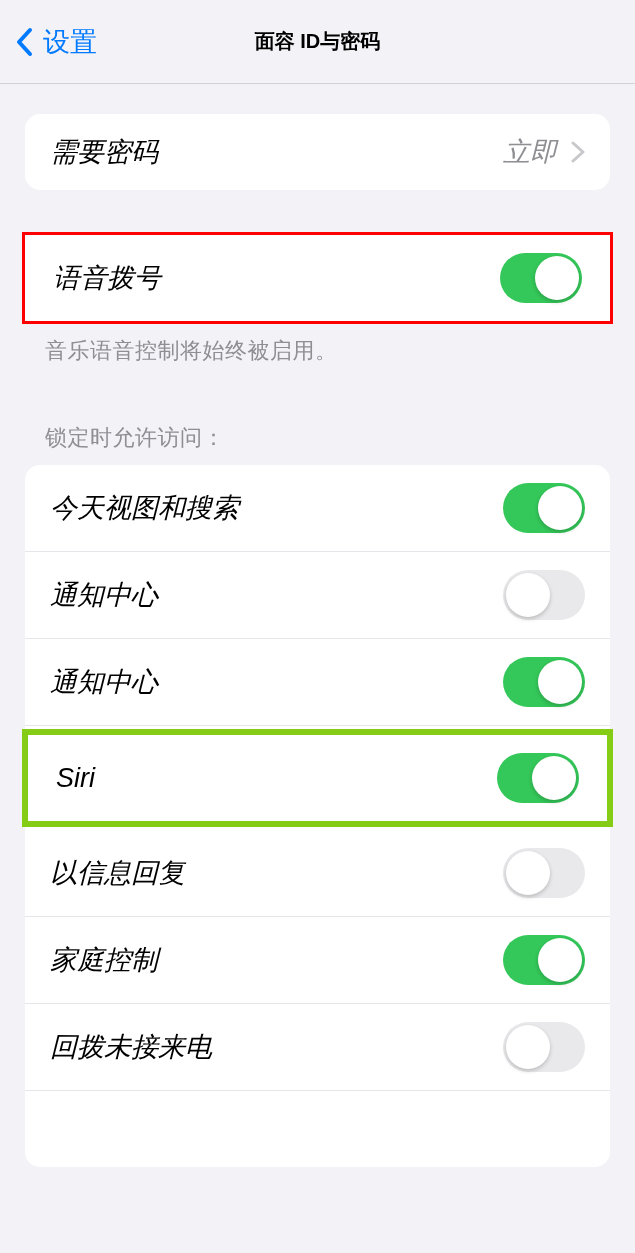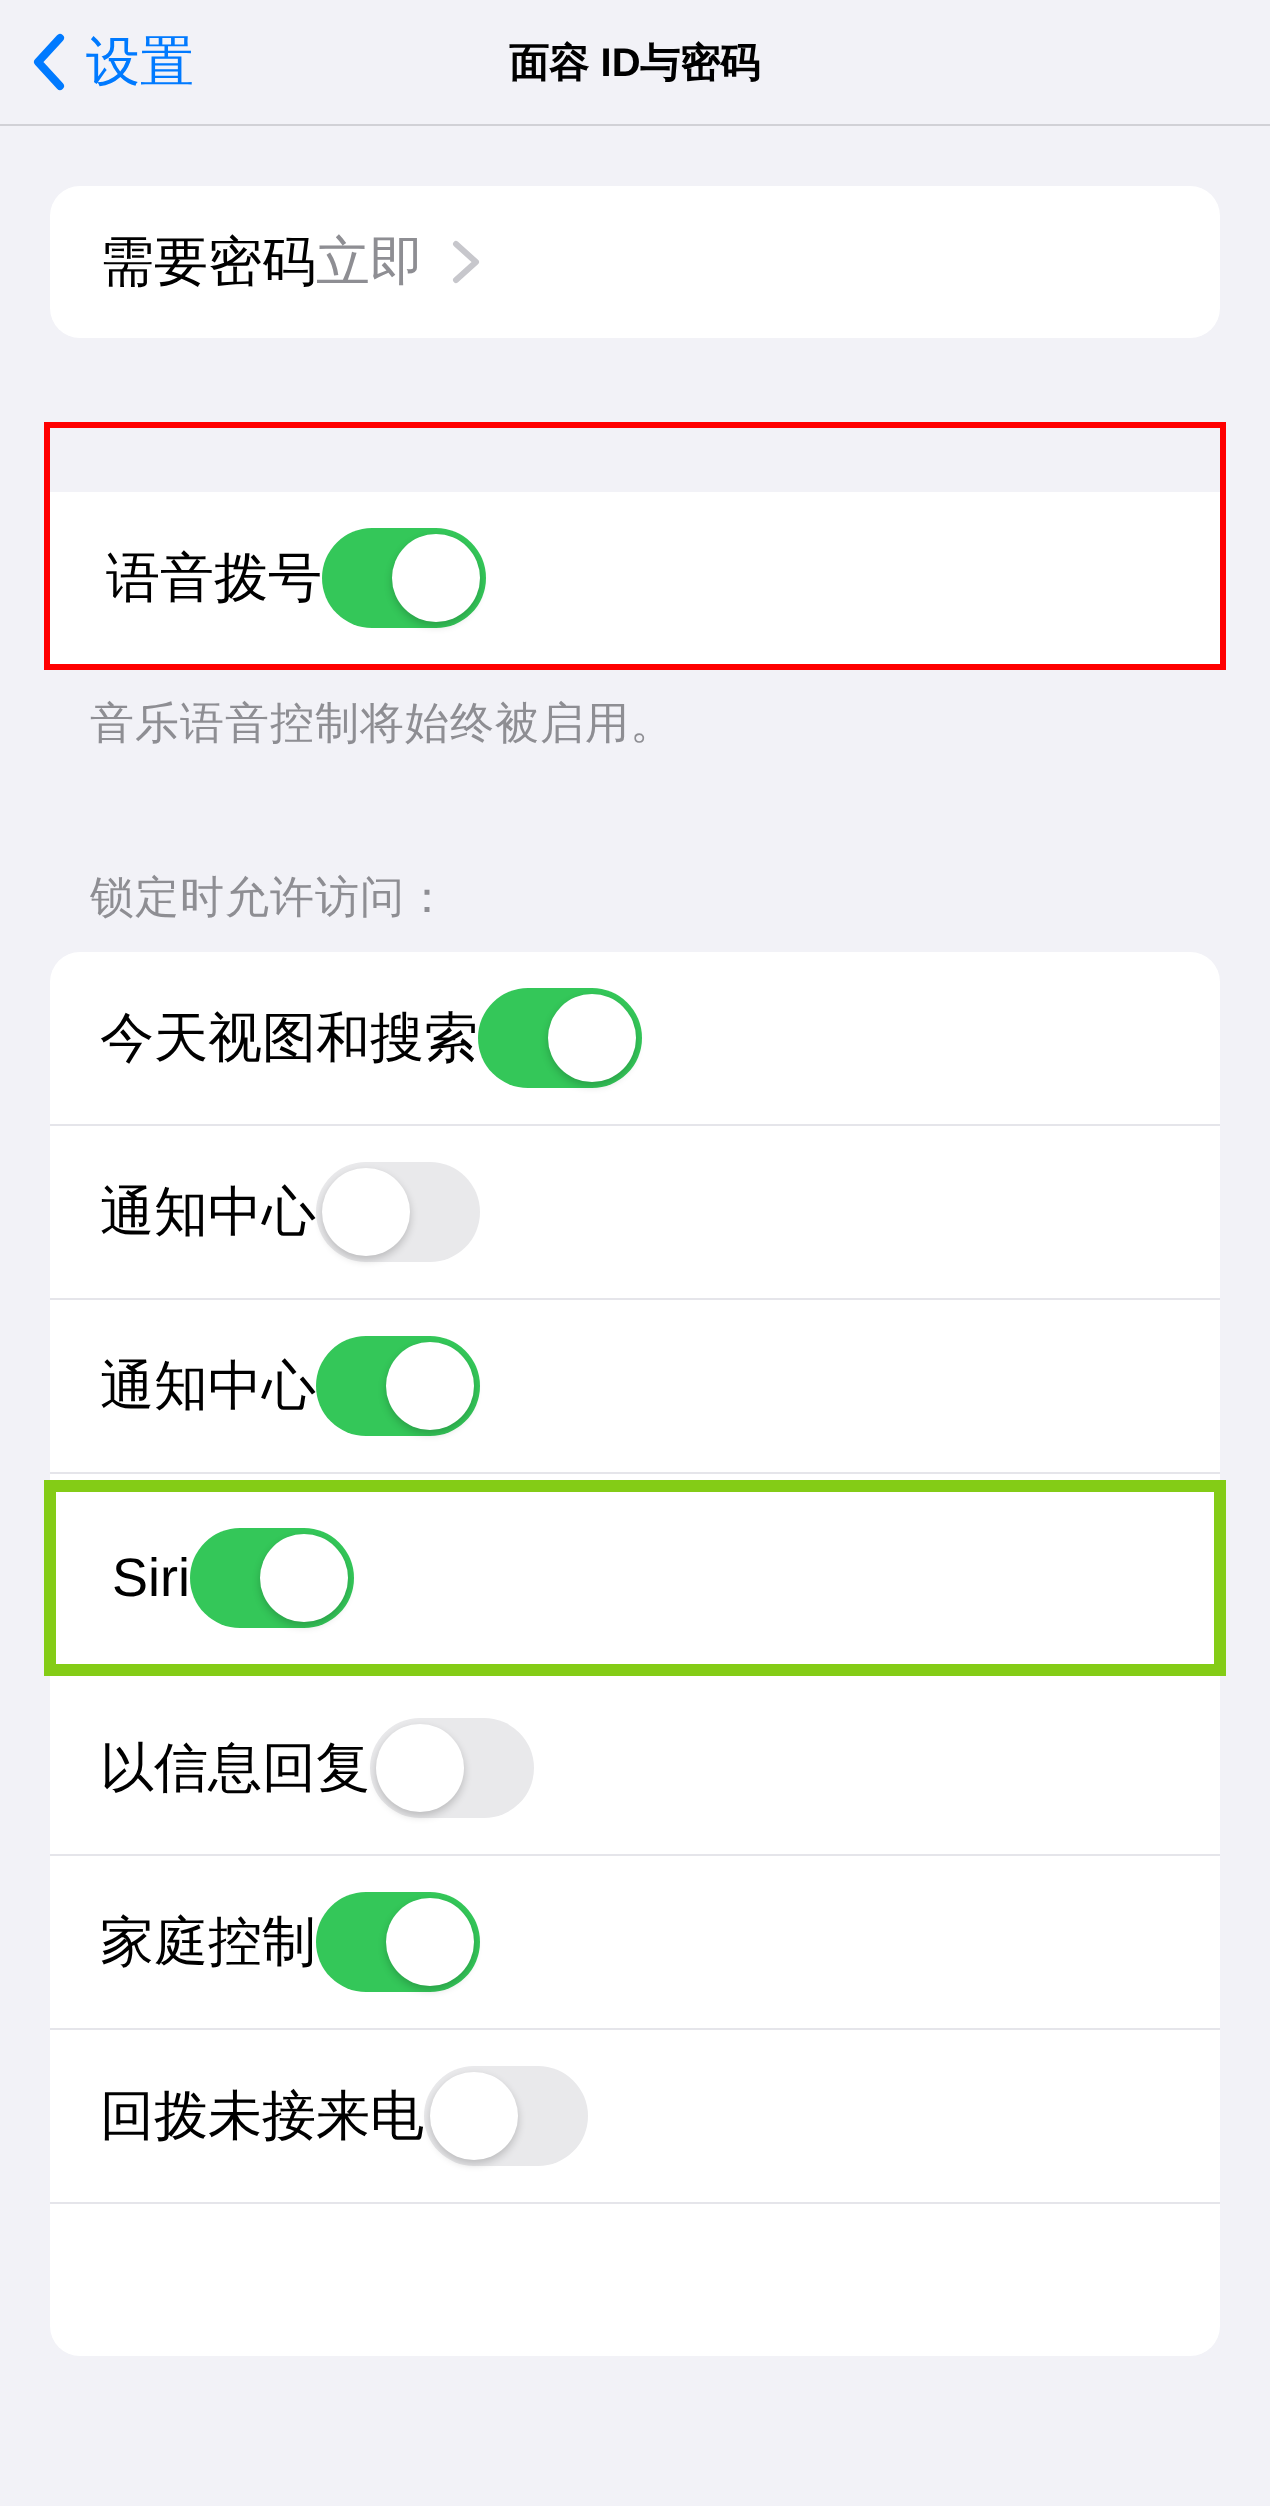--- a/index.html
+++ b/index.html
@@ -12,21 +12,21 @@
       width: 635px;
       height: 1253px;
       background: #f2f2f7;
       font-family: -apple-system, "PingFang SC", "Helvetica Neue", sans-serif;
       overflow: hidden;
     }
     
     .header {
       display: flex;
       align-items: center;
-      height: 63px;
+      height: 84px;
       background: #f2f2f7;
       border-bottom: 1px solid #d1d1d6;
       position: relative;
     }
     
     .back-button {
       display: flex;
       align-items: center;
       padding-left: 15px;
       color: #007aff;
@@ -58,23 +58,25 @@
       border-radius: 15px;
     }
     
     .group-spacer-top {
       height: 30px;
     }
     
     .row {
       display: flex;
       align-items: center;
+      justify-content: space-between;
       padding: 18px 25px;
       border-bottom: 1px solid #e5e5ea;
       min-height: 76px;
+      font-style: italic;
     }
     
     .row:last-child {
       border-bottom: none;
     }
     
     .row-label {
       font-size: 27px;
       color: #000;
     }
@@ -142,21 +144,20 @@
     
     .highlight-red {
       border: 3px solid #ff0000;
       margin: 0 22px;
       border-radius: 0;
     }
     
     .highlight-red .row {
       padding-left: 28px;
       padding-right: 28px;
-      margin-top: 32px;
     }
     
     .group-inner {
       background: #fff;
     }
     
     .siri-highlight {
       border: 6px solid #84cc16;
       margin-left: -3px;
       margin-right: -3px;

